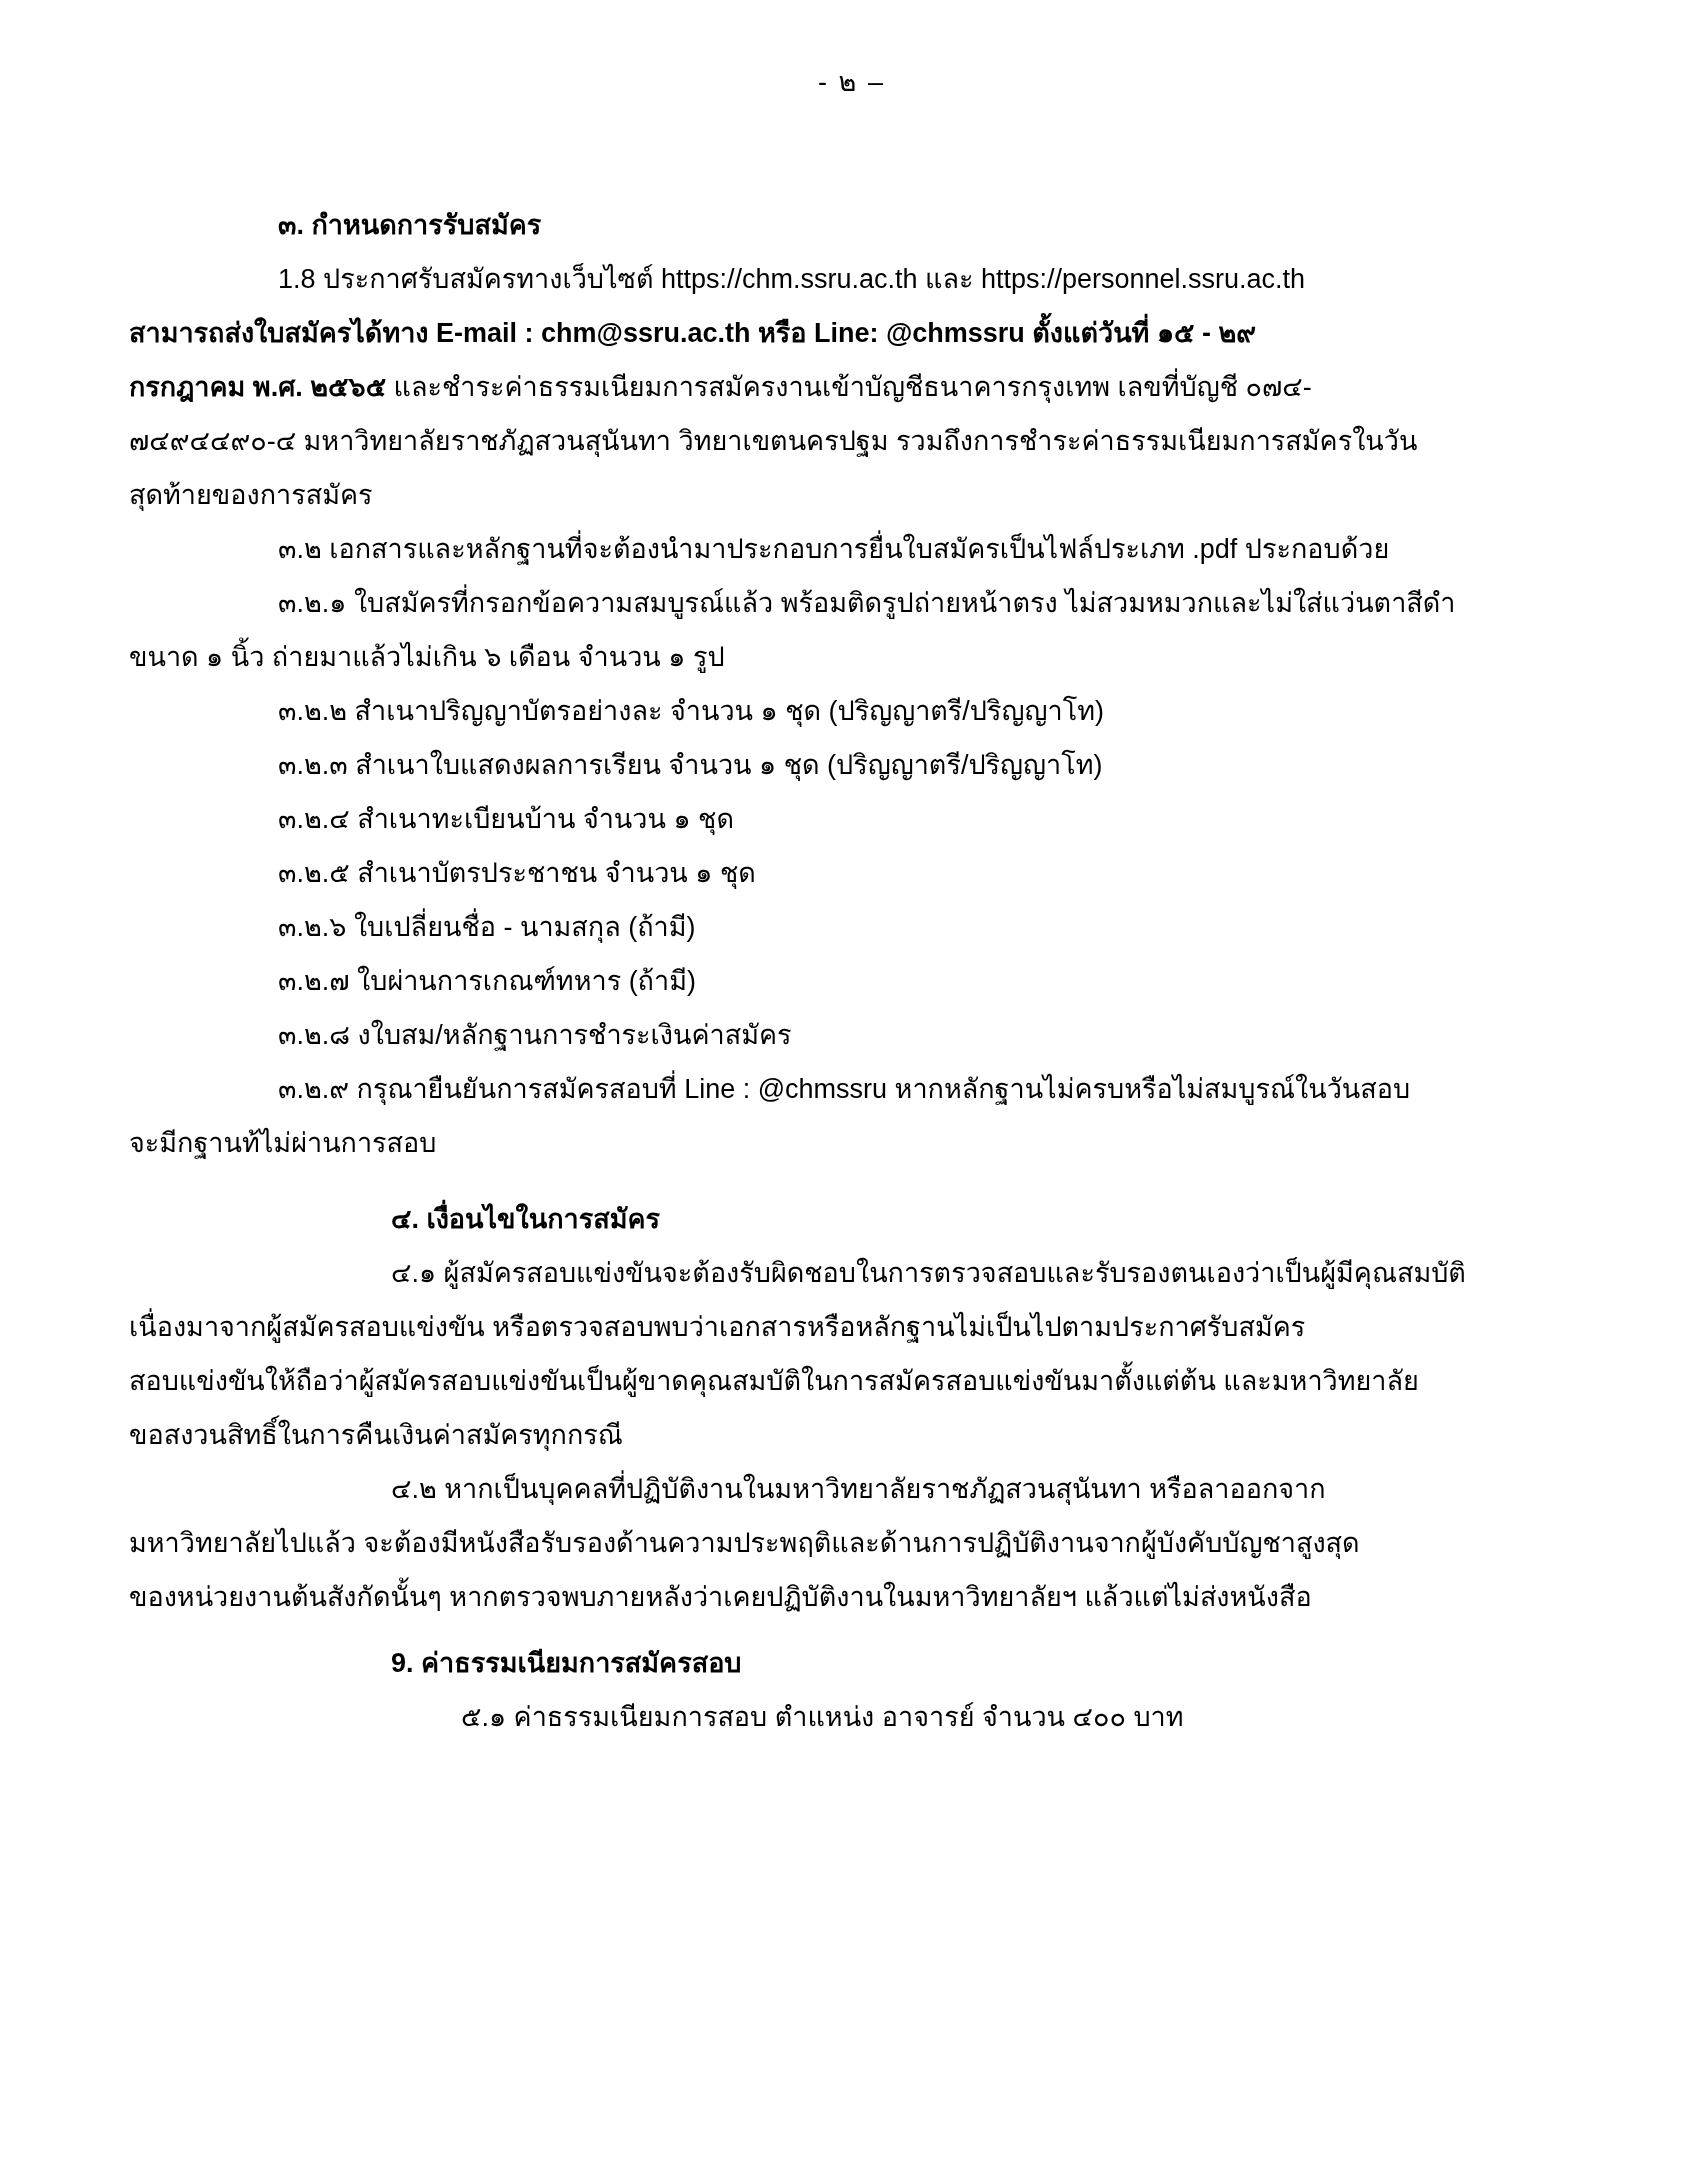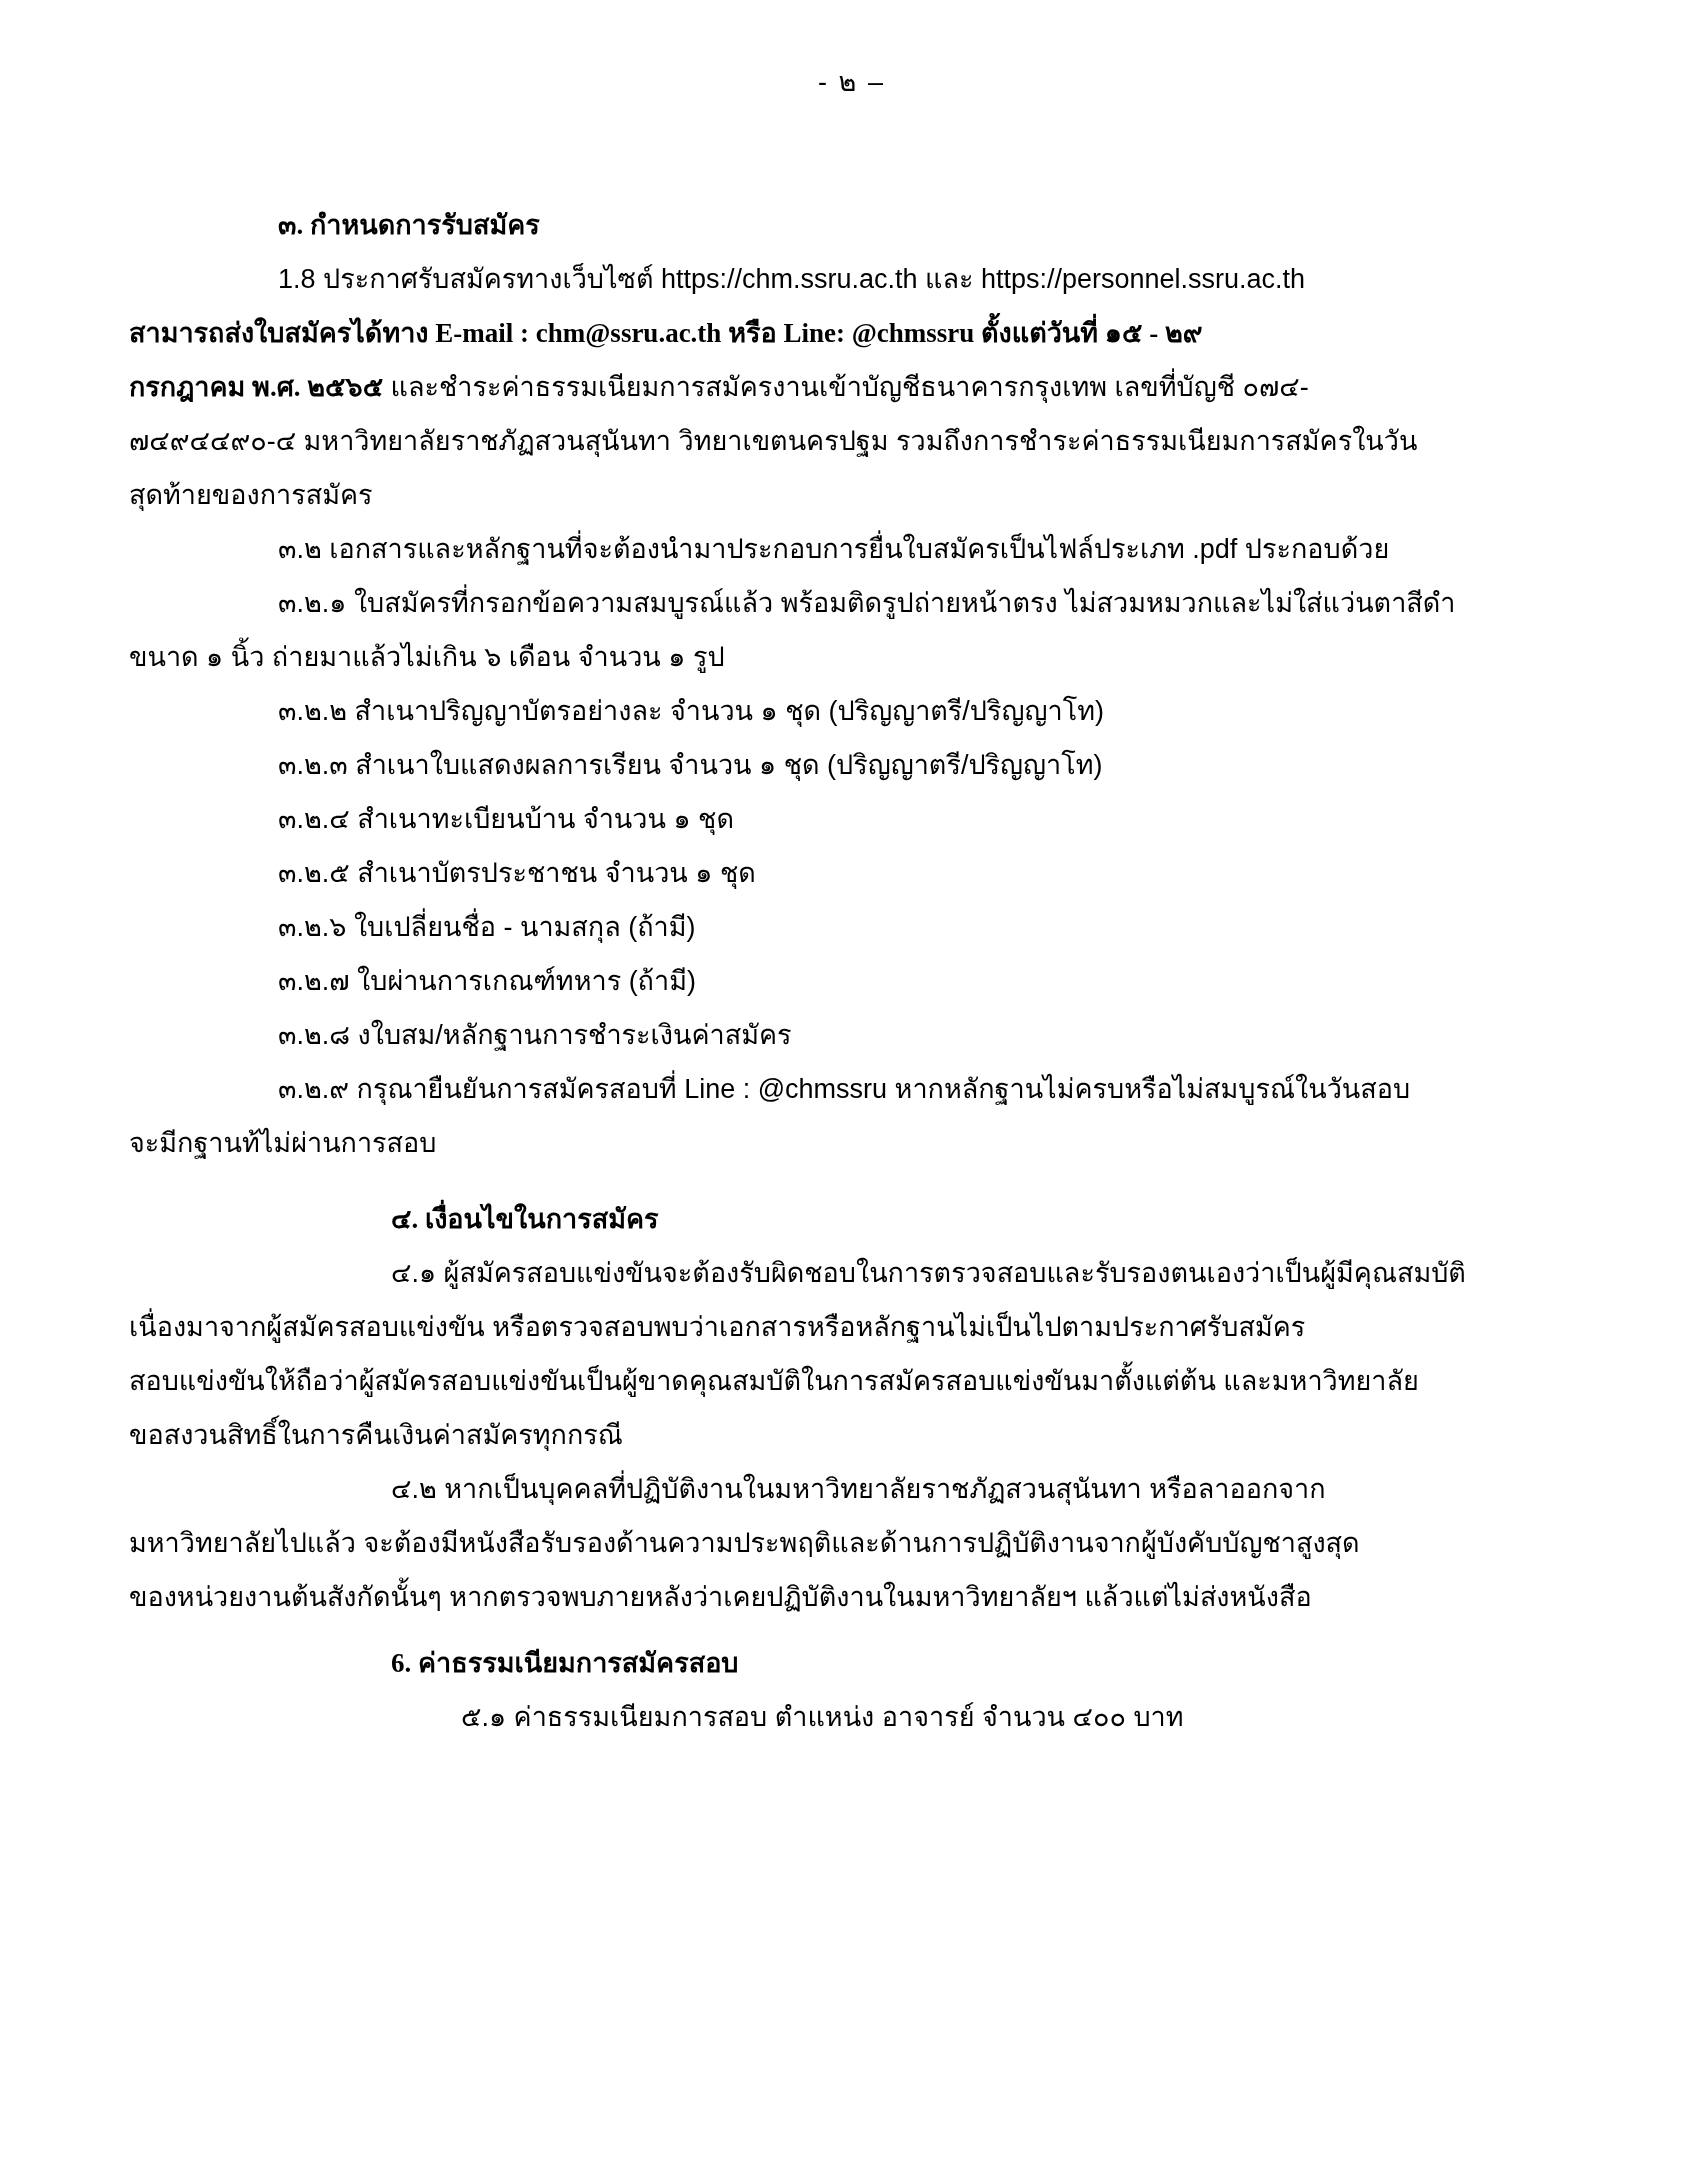--- a/index.html
+++ b/index.html
@@ -23,21 +23,21 @@
     text-align: center;
     line-height: 50px;
     margin-bottom: 91px;
     letter-spacing: 2px;
   }
   .ln {
     line-height: 54px;
     white-space: nowrap;
     overflow: hidden;
   }
-  .b { font-weight: bold; font-family: Liberation Serif, serif; }
+  .b { font-weight: bold; }
   .ind-a { padding-left: 149px; }   
   .ind-b { padding-left: 262px; }   
   .ind-c { padding-left: 332px; }   
   .gap-lg { margin-top: 22px; }
   .gap-md { margin-top: 12px; }
 </style>
 </head>
 <body>
 
 <div class="page">
@@ -69,17 +69,17 @@
 
   <div class="ln ind-b">๔.๑ ผู้สมัครสอบแข่งขันจะต้องรับผิดชอบในการตรวจสอบและรับรองตนเองว่าเป็นผู้มีคุณสมบัติ</div>
   <div class="ln">เนื่องมาจากผู้สมัครสอบแข่งขัน หรือตรวจสอบพบว่าเอกสารหรือหลักฐานไม่เป็นไปตามประกาศรับสมัคร</div>
   <div class="ln">สอบแข่งขันให้ถือว่าผู้สมัครสอบแข่งขันเป็นผู้ขาดคุณสมบัติในการสมัครสอบแข่งขันมาตั้งแต่ต้น และมหาวิทยาลัย</div>
   <div class="ln">ขอสงวนสิทธิ์ในการคืนเงินค่าสมัครทุกกรณี</div>
 
   <div class="ln ind-b">๔.๒ หากเป็นบุคคลที่ปฏิบัติงานในมหาวิทยาลัยราชภัฏสวนสุนันทา หรือลาออกจาก</div>
   <div class="ln">มหาวิทยาลัยไปแล้ว จะต้องมีหนังสือรับรองด้านความประพฤติและด้านการปฏิบัติงานจากผู้บังคับบัญชาสูงสุด</div>
   <div class="ln">ของหน่วยงานต้นสังกัดนั้นๆ หากตรวจพบภายหลังว่าเคยปฏิบัติงานในมหาวิทยาลัยฯ แล้วแต่ไม่ส่งหนังสือ</div>
 
-  <div class="ln ind-b b gap-md">6. ค่าธรรมเนียมการสมัครสอบ</div>
+  <div class="ln ind-b b gap-md">9. ค่าธรรมเนียมการสมัครสอบ</div>
   <div class="ln ind-c">๕.๑ ค่าธรรมเนียมการสอบ ตำแหน่ง อาจารย์ จำนวน ๔๐๐ บาท</div>
 
 </div>
 
 
 </body></html>

